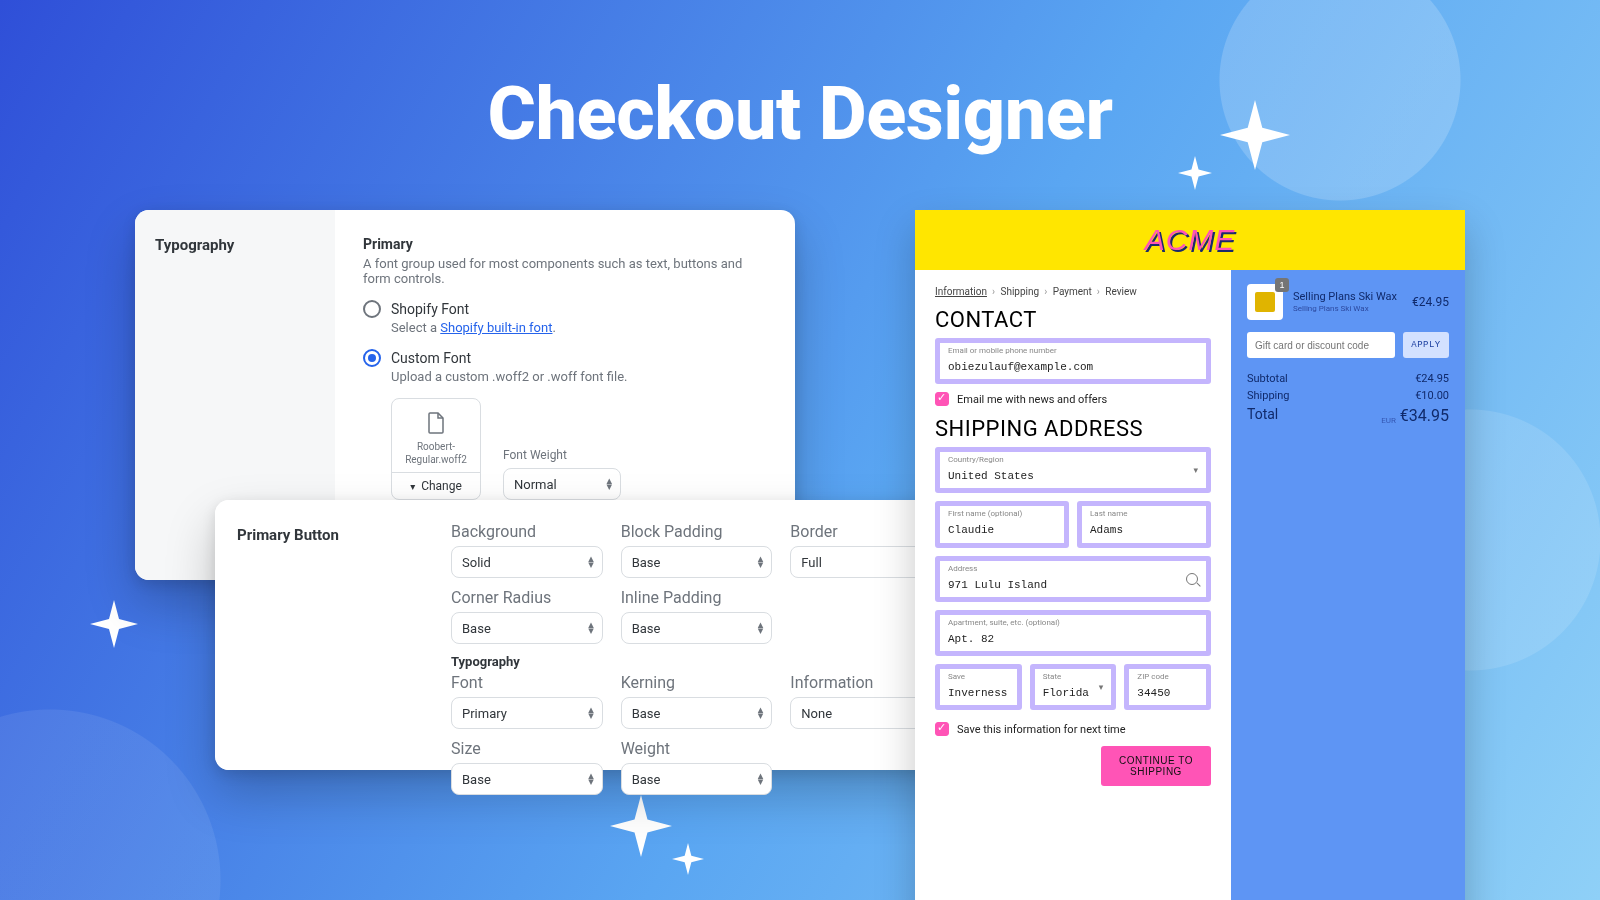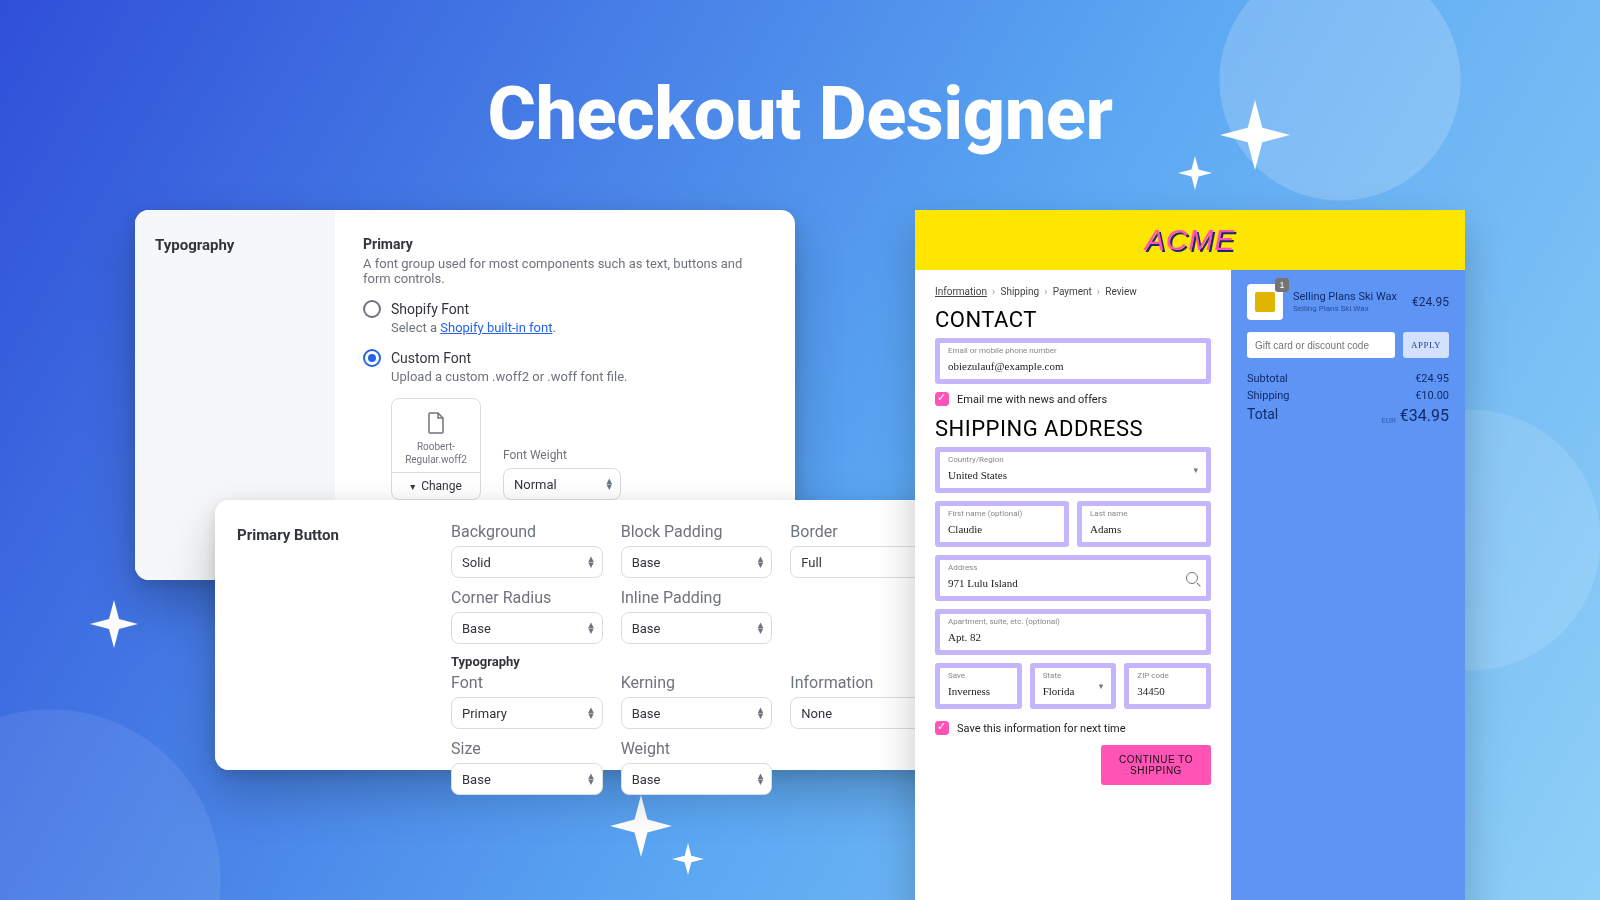--- a/index.html
+++ b/index.html
@@ -70,40 +70,40 @@
   .logo{font-family:Impact,"Arial Black",sans-serif;font-size:30px;font-style:italic;letter-spacing:1px;color:var(--hotpink);text-shadow:2px 2px 0 #1b2a6b}
   .p-body{flex:1;display:flex;overflow:hidden}
   .p-main{width:325px;background:#fff;padding:16px 20px 10px;position:relative;font-family:Impact,"Arial Black",sans-serif}
   .crumbs{font-size:10px;color:#444}
   .crumbs span{margin-right:2px}
   .crumbs .sep{color:#999;margin:0 3px}
   .crumbs .active{text-decoration:underline}
   .h{font-size:22px;margin:10px 0 6px;letter-spacing:.5px;font-weight:400}
   .field{border:5px solid #c4b5fd;border-radius:3px;padding:4px 8px 5px;margin-bottom:8px;position:relative;background:#fff}
   .field .flabel{font-size:8px;color:#888;display:block;line-height:1}
-  .field .fval{font-size:11px;color:#222;line-height:1.2;margin-top:2px;font-family:Liberation Serif, serif}
+  .field .fval{font-size:11px;color:#222;line-height:1.2;margin-top:2px;font-family:Liberation Mono, monospace}
   .row2{display:flex;gap:8px}.row2 .field{flex:1}
   .row3{display:flex;gap:8px}.row3 .field{flex:1}
   .cb{display:flex;align-items:center;gap:8px;font-size:11px;color:#222;margin:4px 0 10px}
   .cb input{appearance:none;width:14px;height:14px;border:1.5px solid var(--hotpink);border-radius:3px;position:relative;margin:0}
   .cb input:checked{background:var(--hotpink)}
   .cb input:checked::after{content:"✓";position:absolute;color:#fff;font-size:11px;left:1px;top:-2px;font-family:Arial}
   .cta{display:block;margin:8px 0 10px auto;background:var(--hotpink);color:#111;font-size:10px;font-family:Impact,"Arial Black",sans-serif;letter-spacing:.5px;padding:9px 10px;border-radius:3px;text-align:center;width:110px;cursor:pointer}
   .sub-link{position:absolute;bottom:10px;left:20px;font-size:9px;color:var(--hotpink)}
   .p-side{flex:1;padding:14px 16px;font-family:Impact,"Arial Black",sans-serif}
   .itemrow{display:flex;align-items:center;gap:10px;color:#102a6b;margin-bottom:12px}
   .thumb{width:36px;height:36px;background:#fff;border-radius:4px;position:relative;display:flex;align-items:center;justify-content:center}
   .thumb::before{content:"";width:20px;height:20px;background:#e0b400;border-radius:2px;display:block}
   .thumb .badge{position:absolute;top:-6px;right:-6px;background:#757575;color:#fff;font-size:9px;width:14px;height:14px;border-radius:3px;display:flex;align-items:center;justify-content:center;font-family:Arial}
   .iname{font-size:11px;line-height:1.1}
   .isub{font-size:8px;color:#2d4aa0}
   .iprice{margin-left:auto;font-size:12px}
   .promo{display:flex;gap:8px;margin:4px 0 14px}
   .promo input{flex:1;height:26px;border:none;border-radius:3px;padding:0 8px;font-size:10px;background:#fff;font-family:Impact,"Arial Black",sans-serif}
-  .promo button{width:46px;height:26px;border:none;border-radius:3px;background:#d3e1ff;color:#1b3fa0;font-size:9px;cursor:pointer;font-family:Liberation Serif, serif;letter-spacing:.5px}
+  .promo button{width:46px;height:26px;border:none;border-radius:3px;background:#d3e1ff;color:#1b3fa0;font-size:9px;cursor:pointer;font-family:Liberation Mono, monospace;letter-spacing:.5px}
   .trow{display:flex;font-size:11px;color:#102a6b;margin-bottom:4px}
   .trow .k{flex:1}
   .trow.total .k{font-size:14px}
   .trow.total .v{font-size:16px}
   .trow.total .cur{font-size:8px;margin-right:4px;align-self:flex-end;color:#3558b3}
 
   .chev-icon::before{content:"\25BE";font-size:9px;color:#777;position:absolute;right:8px;top:50%;transform:translateY(-50%)}
   .search-icon{position:absolute;right:8px;top:50%;transform:translateY(-50%);width:12px;height:12px;border:1.3px solid #777;border-radius:50%}
   .search-icon::after{content:"";position:absolute;width:5px;height:1.3px;background:#777;right:-4px;bottom:-2px;transform:rotate(45deg)}
 </style>

